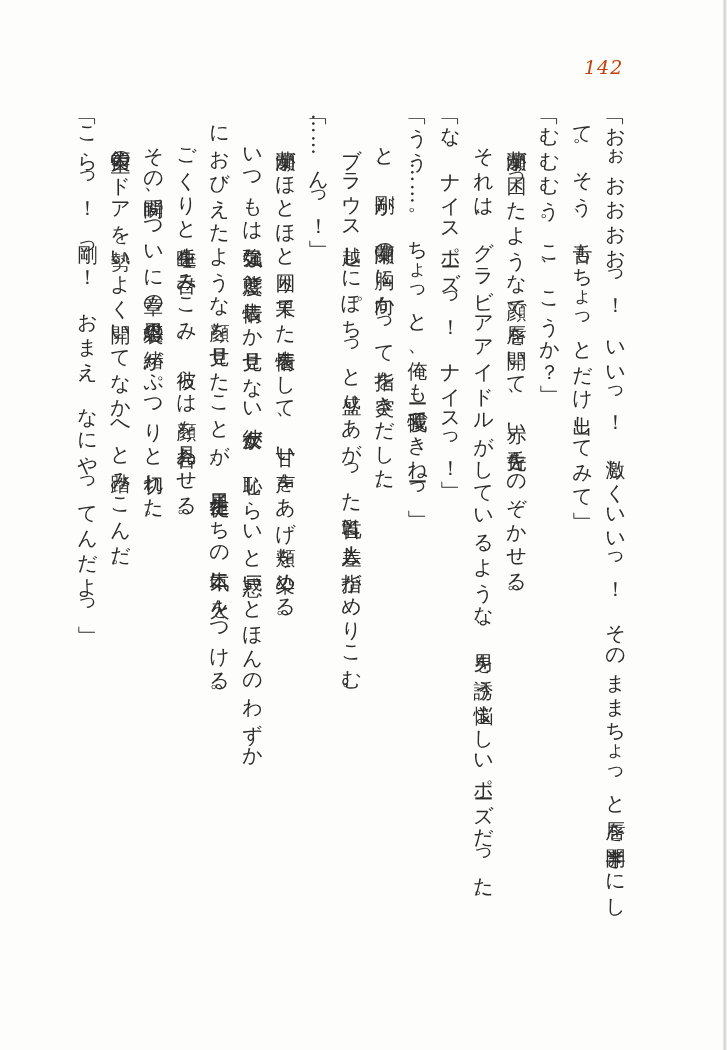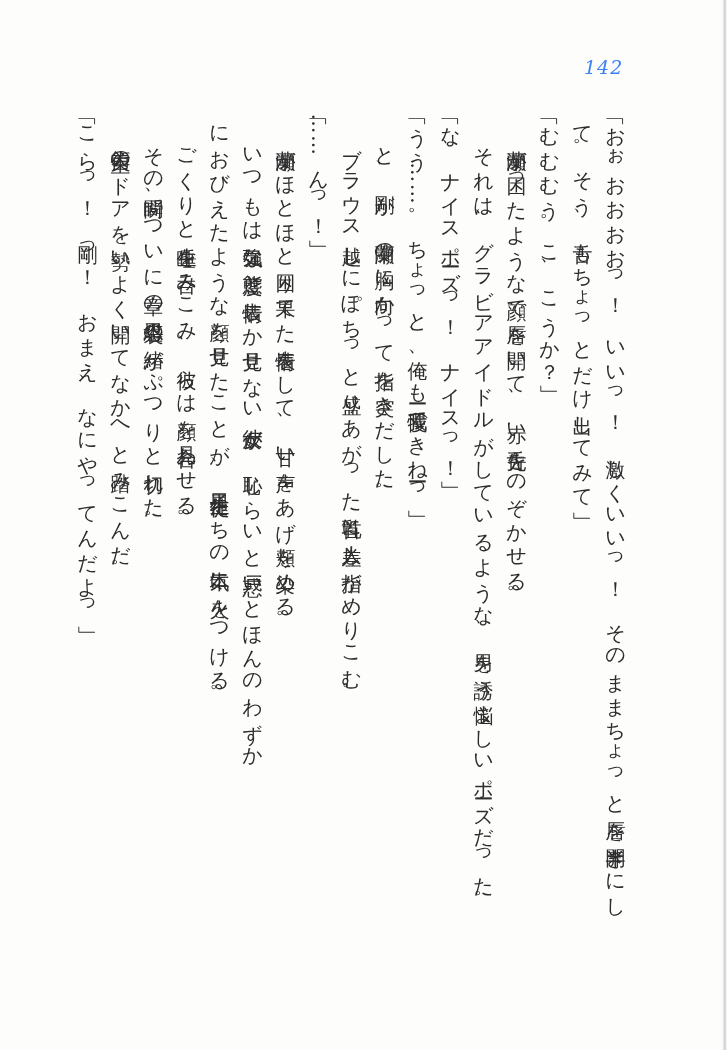--- a/index.html
+++ b/index.html
@@ -30,21 +30,21 @@
       rgba(0,0,0,0.10) 80%,
       rgba(255,255,255,0.9) 100%);
   }
   .page-number {
     position: absolute;
     top: 56px;
     left: 584px;
     font-size: 19px;
     font-style: italic;
     letter-spacing: 1px;
-    color: #3b82f6;
+    color: #c2410c;
   }
   .text-block {
     position: absolute;
     top: 112px;
     right: 95px;
     height: 850px;
     writing-mode: vertical-rl;
     -webkit-writing-mode: vertical-rl;
     text-orientation: mixed;
     font-size: 20px;

